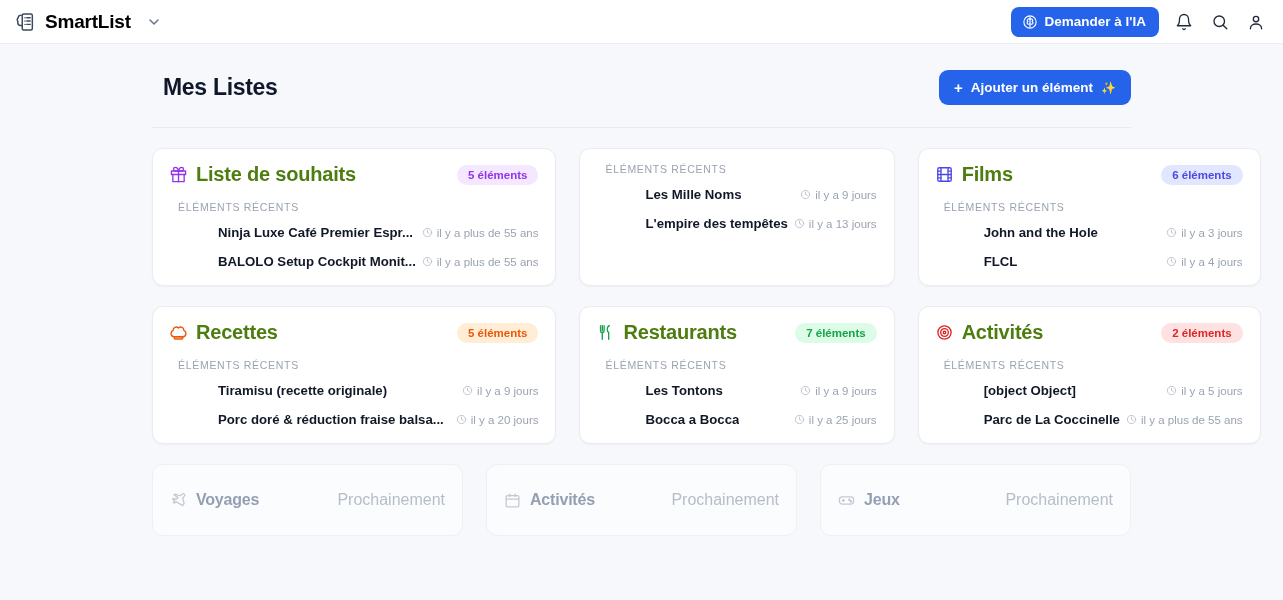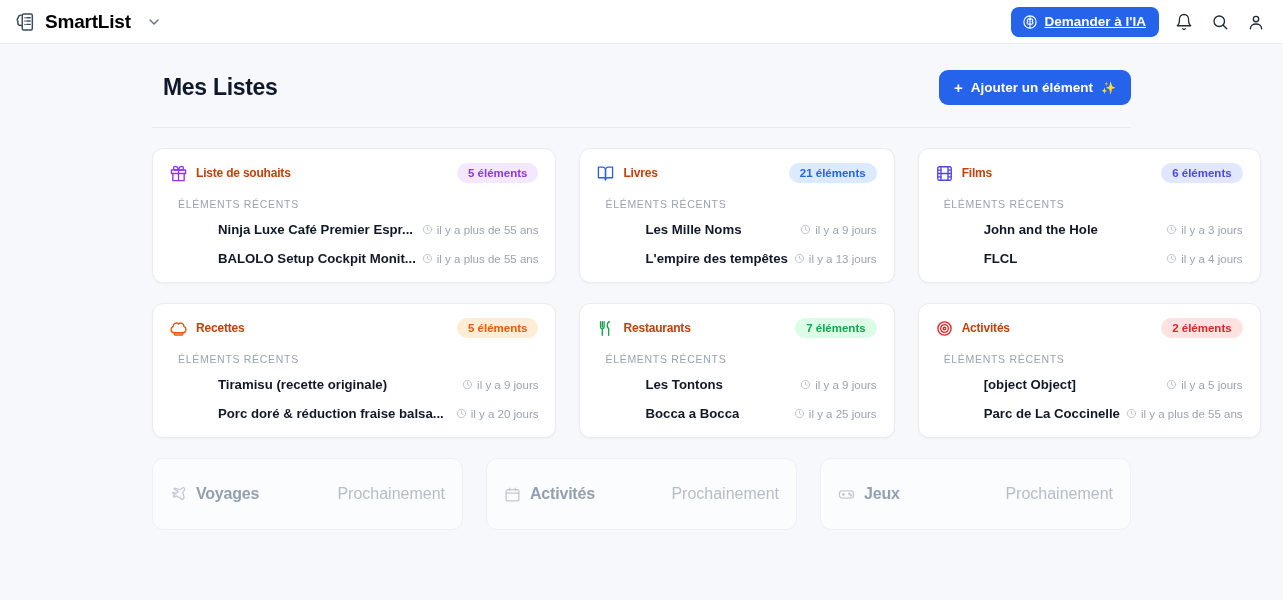--- a/index.html
+++ b/index.html
@@ -33,21 +33,20 @@
     background: #2563eb;
     color: #fff;
     border: none;
     border-radius: 8px;
     display: flex; align-items: center; gap: 7px;
     padding: 0 13px 0 11px;
     font-size: 13.5px;
     font-weight: bold;
     font-family: "Liberation Sans", sans-serif;
     cursor: pointer;
-    text-decoration: underline;
   }
   .ai-btn svg { width: 16px; height: 16px; display:block; }
   .icon-btn {
     width: 22px; height: 22px;
     color: #1f2937;
     display: flex; align-items: center; justify-content: center;
     cursor: pointer; background: none; border: none;
   }
   .icon-btn svg { width: 18px; height: 18px; display: block; }
 
@@ -86,21 +85,21 @@
     padding: 14px 17px 16px 17px;
     box-shadow: 0 1px 2px rgba(16,24,40,.04);
     cursor: pointer;
   }
   .card-head {
     display: flex; align-items: center; justify-content: space-between;
     margin-bottom: 15px;
   }
   .card-title-wrap { display: flex; align-items: center; gap: 9px; }
   .card-icon { width: 17px; height: 17px; display: block; flex: none; }
-  .card-title { font-size: 12px; font-weight: bold; color: #c2410c; letter-spacing: -0.2px; }
+  .card-title { font-size: 20px; font-weight: bold; color: #4d7c0f; letter-spacing: -0.2px; }
   .badge {
     font-size: 11.5px; font-weight: bold;
     border-radius: 999px;
     padding: 4px 11px;
     white-space: nowrap;
   }
   .recent-label {
     font-size: 10.5px;
     letter-spacing: 0.7px;
     color: #9aa3b2;
@@ -256,32 +255,20 @@
               <svg class="" viewBox="0 0 24 24" fill="none" stroke="#aeb5c2" stroke-width="1.7" stroke-linecap="round" stroke-linejoin="round">
                 <circle cx="12" cy="12" r="9"></circle>
                 <polyline points="12 6.8 12 12 15.6 14"></polyline>
               </svg>
             </span>
             <span>il y a plus de 55 ans</span>
           </div>
         </div>
       </div>
       <div class="card">
-        <div class="card-head">
-          <div class="card-title-wrap">
-            <span>
-              <svg class="card-icon" viewBox="0 0 24 24" fill="none" stroke="#2563eb" stroke-width="1.9" stroke-linecap="round" stroke-linejoin="round">
-                <path d="M2 3h6a4 4 0 0 1 4 4v14a3 3 0 0 0-3-3H2z"></path>
-                <path d="M22 3h-6a4 4 0 0 0-4 4v14a3 3 0 0 1 3-3h7z"></path>
-              </svg>
-            </span>
-            <span class="card-title">Livres</span>
-          </div>
-          <span class="badge" style="color:#2563eb;background:#dbeafe;">21 éléments</span>
-        </div>
         <div class="recent-label">ÉLÉMENTS RÉCENTS</div>
         <div class="item-row">
           <div class="item-name">Les Mille Noms</div>
           <div class="item-time">
             <span>
               <svg class="" viewBox="0 0 24 24" fill="none" stroke="#aeb5c2" stroke-width="1.7" stroke-linecap="round" stroke-linejoin="round">
                 <circle cx="12" cy="12" r="9"></circle>
                 <polyline points="12 6.8 12 12 15.6 14"></polyline>
               </svg>
             </span>

